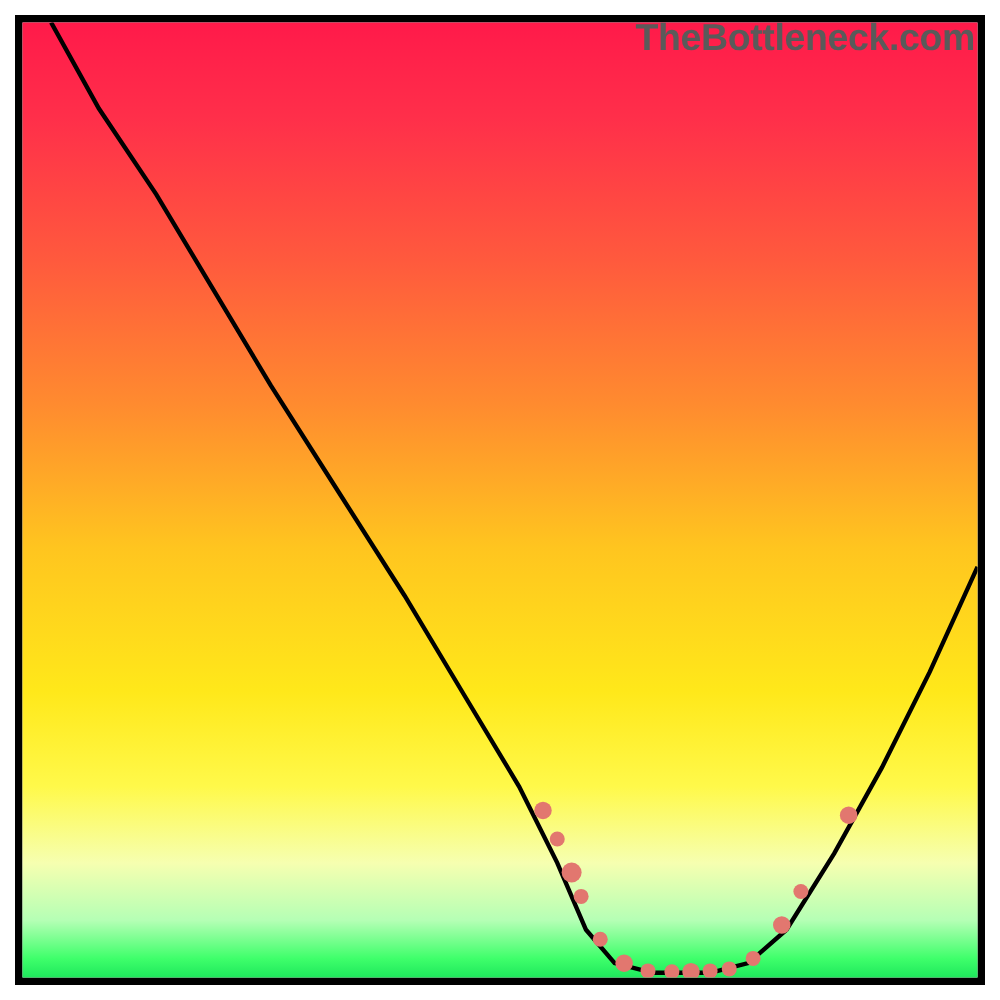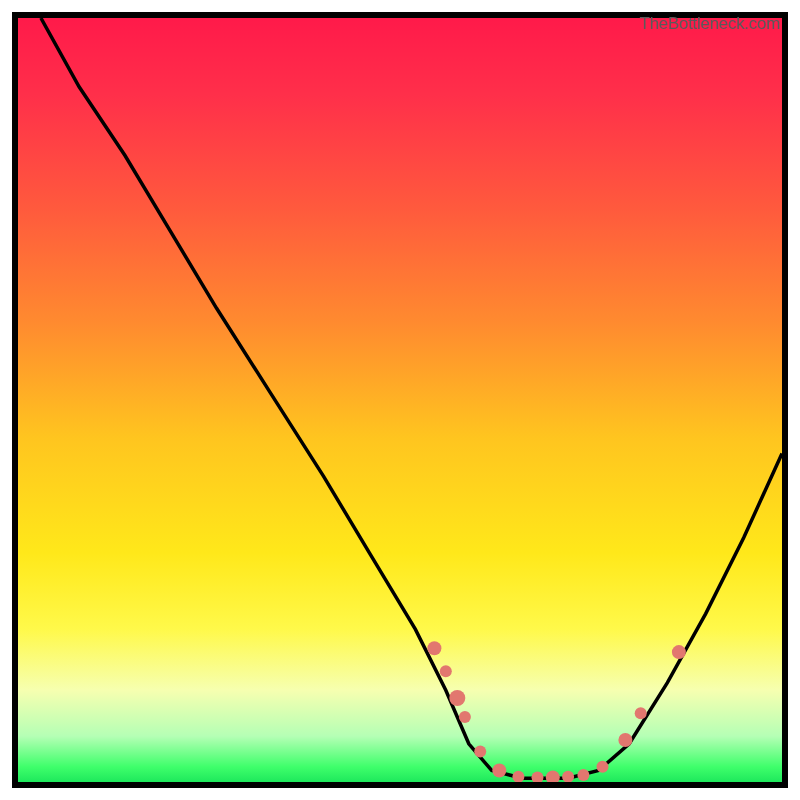--- a/index.html
+++ b/index.html
@@ -42,23 +42,23 @@
     #f6ffb0 88%,
     #b5ffb5 94%,
     #3fff6b 98%,
     #1ee85c 100%);
 }
 .watermark {
   position: absolute;
   top: 14px;
   right: 20px;
   font-family: Arial, Helvetica, sans-serif;
-  font-size: 17px;
+  font-size: 30px;
   color: #5a5a5a;
-  font-weight: 400;
+  font-weight: 700;
   letter-spacing: -0.3px;
 }
 svg.plot {
   position: absolute;
   left: 18px;
   top: 18px;
   width: 764px;
   height: 764px;
 }
 </style>

